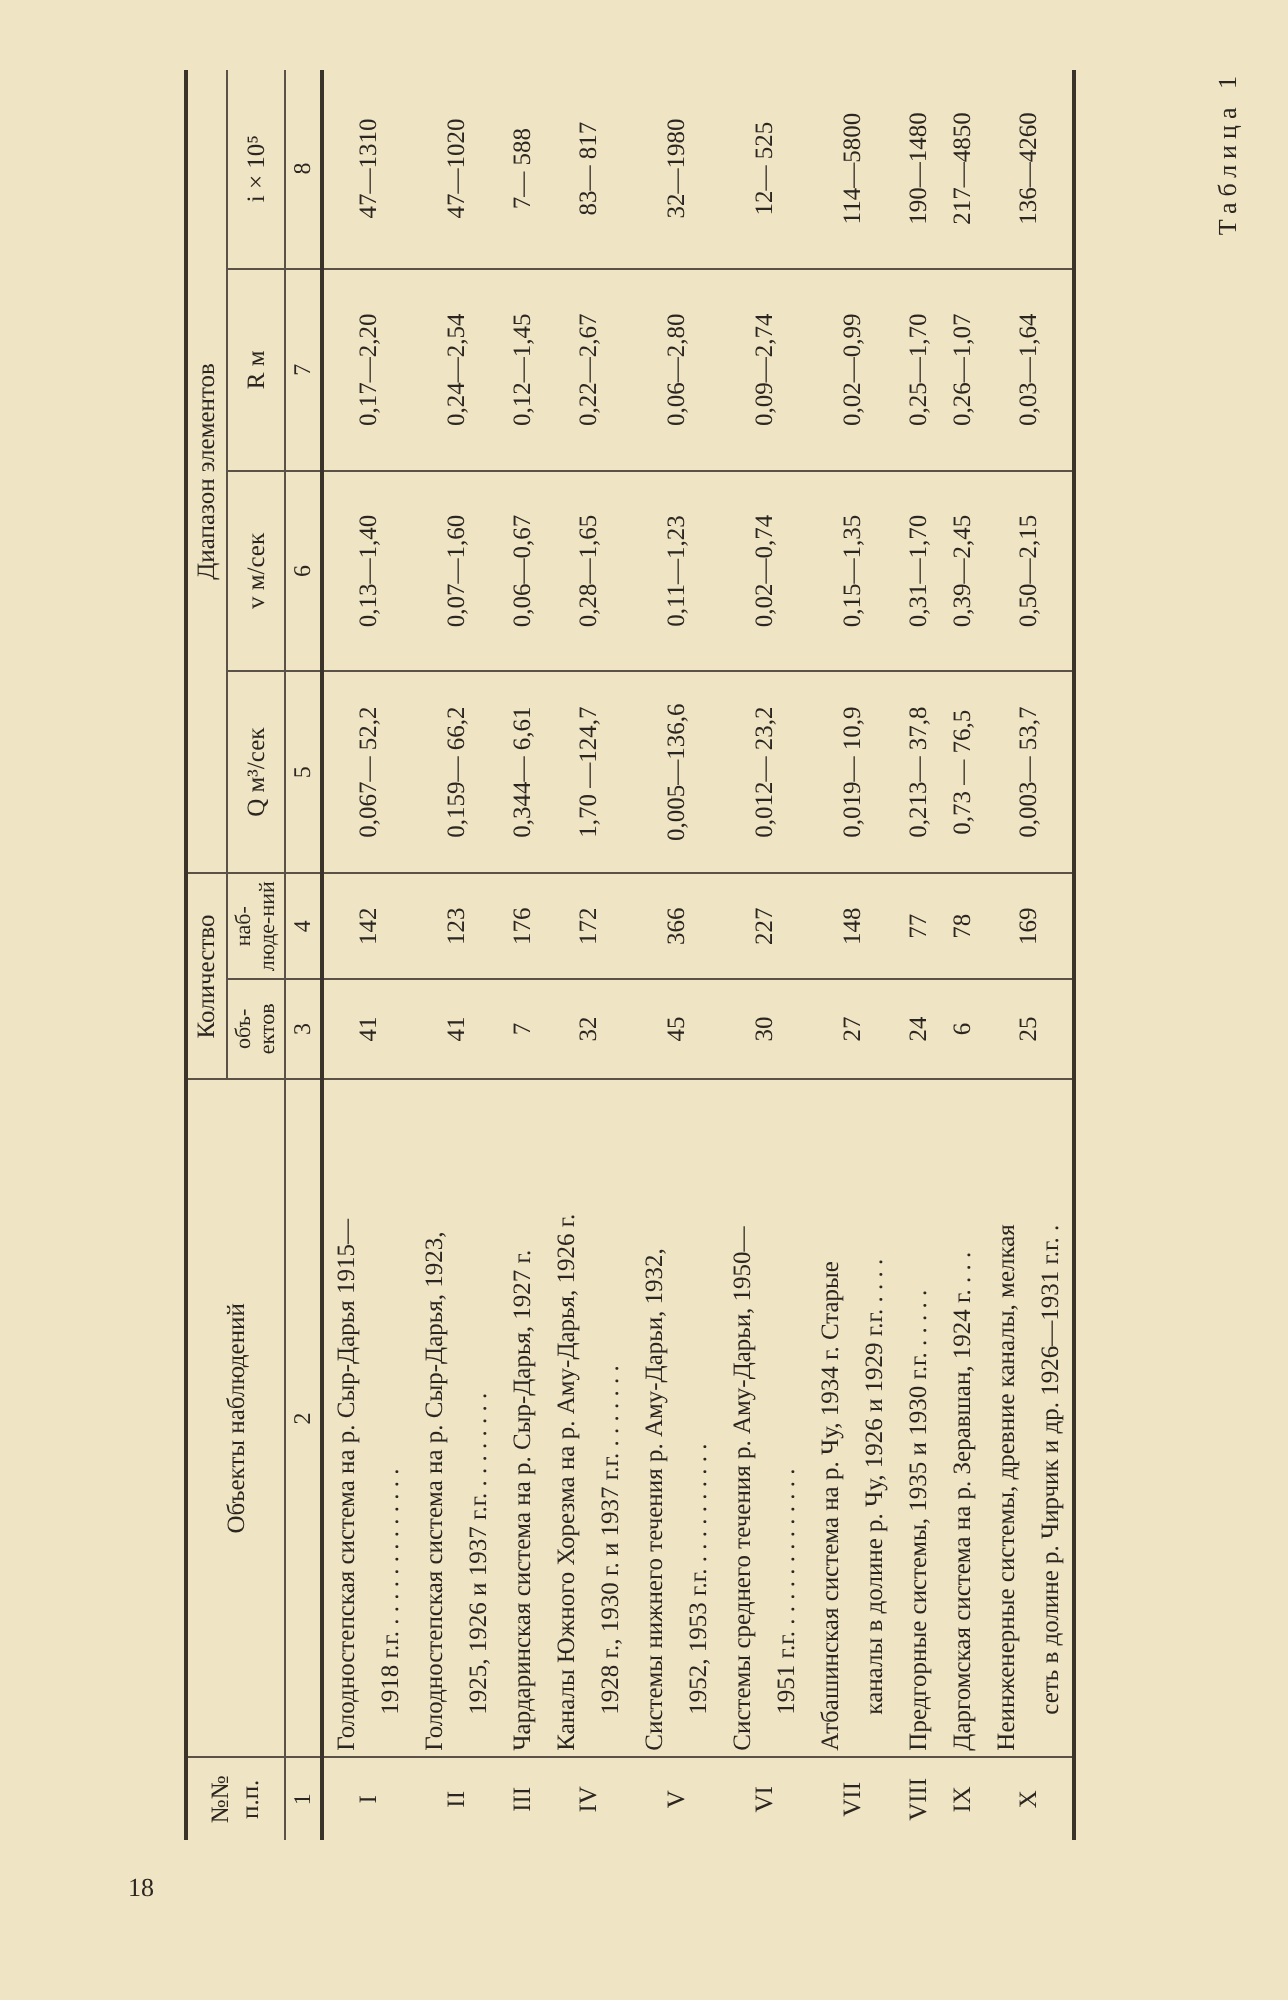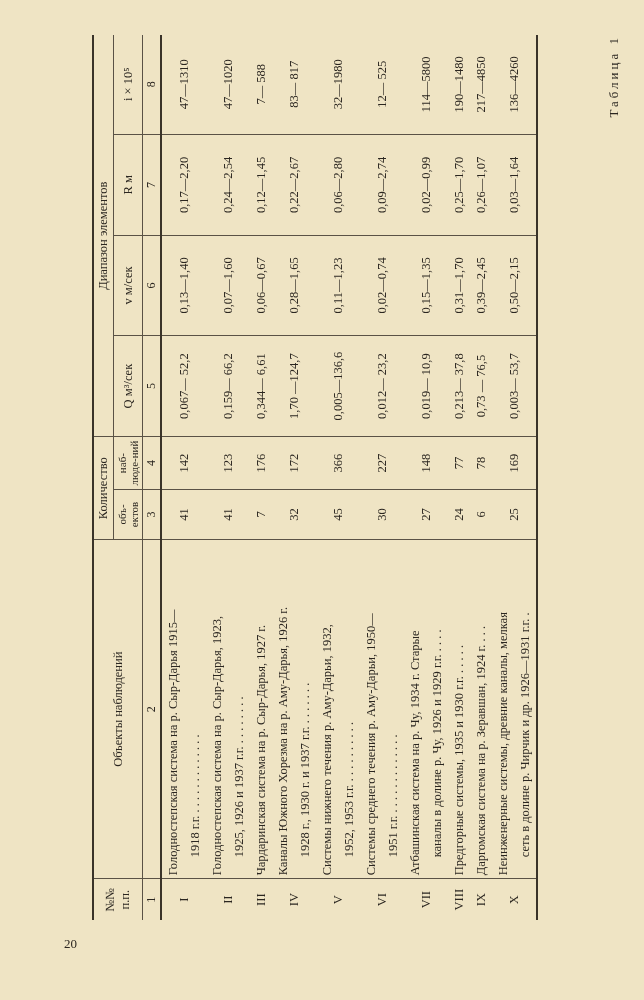--- a/index.html
+++ b/index.html
@@ -23,21 +23,21 @@
   td.obj { text-align:left; width:310px; }
   .obj .l1 { display:block; }
   .obj .l2 { display:block; padding-left:18px; }
   .c3 { width:40px; } .c4 { width:42px; } .c5 { width:88px; } .c6 { width:86px; } .c7 { width:88px; } .c8 { width:86px; }
   .firstcol { border-left:none; } .lastcol { border-right:none; }
   .hdr-small { font-size:11px; line-height:12px; }
 </style>
 </head>
 <body>
 
-<div class="page-num">20</div>
+<div class="page-num">18</div>
 
 <div class="sheet">
   <div class="title-row">Таблица 1</div>
   <div class="tbl-wrap">
     <table>
       <thead>
         <tr class="top">
           <th rowspan="2" class="firstcol" style="width:32px">№№ п.п.</th>
           <th rowspan="2">Объекты наблюдений</th>
           <th colspan="2">Количество</th>

